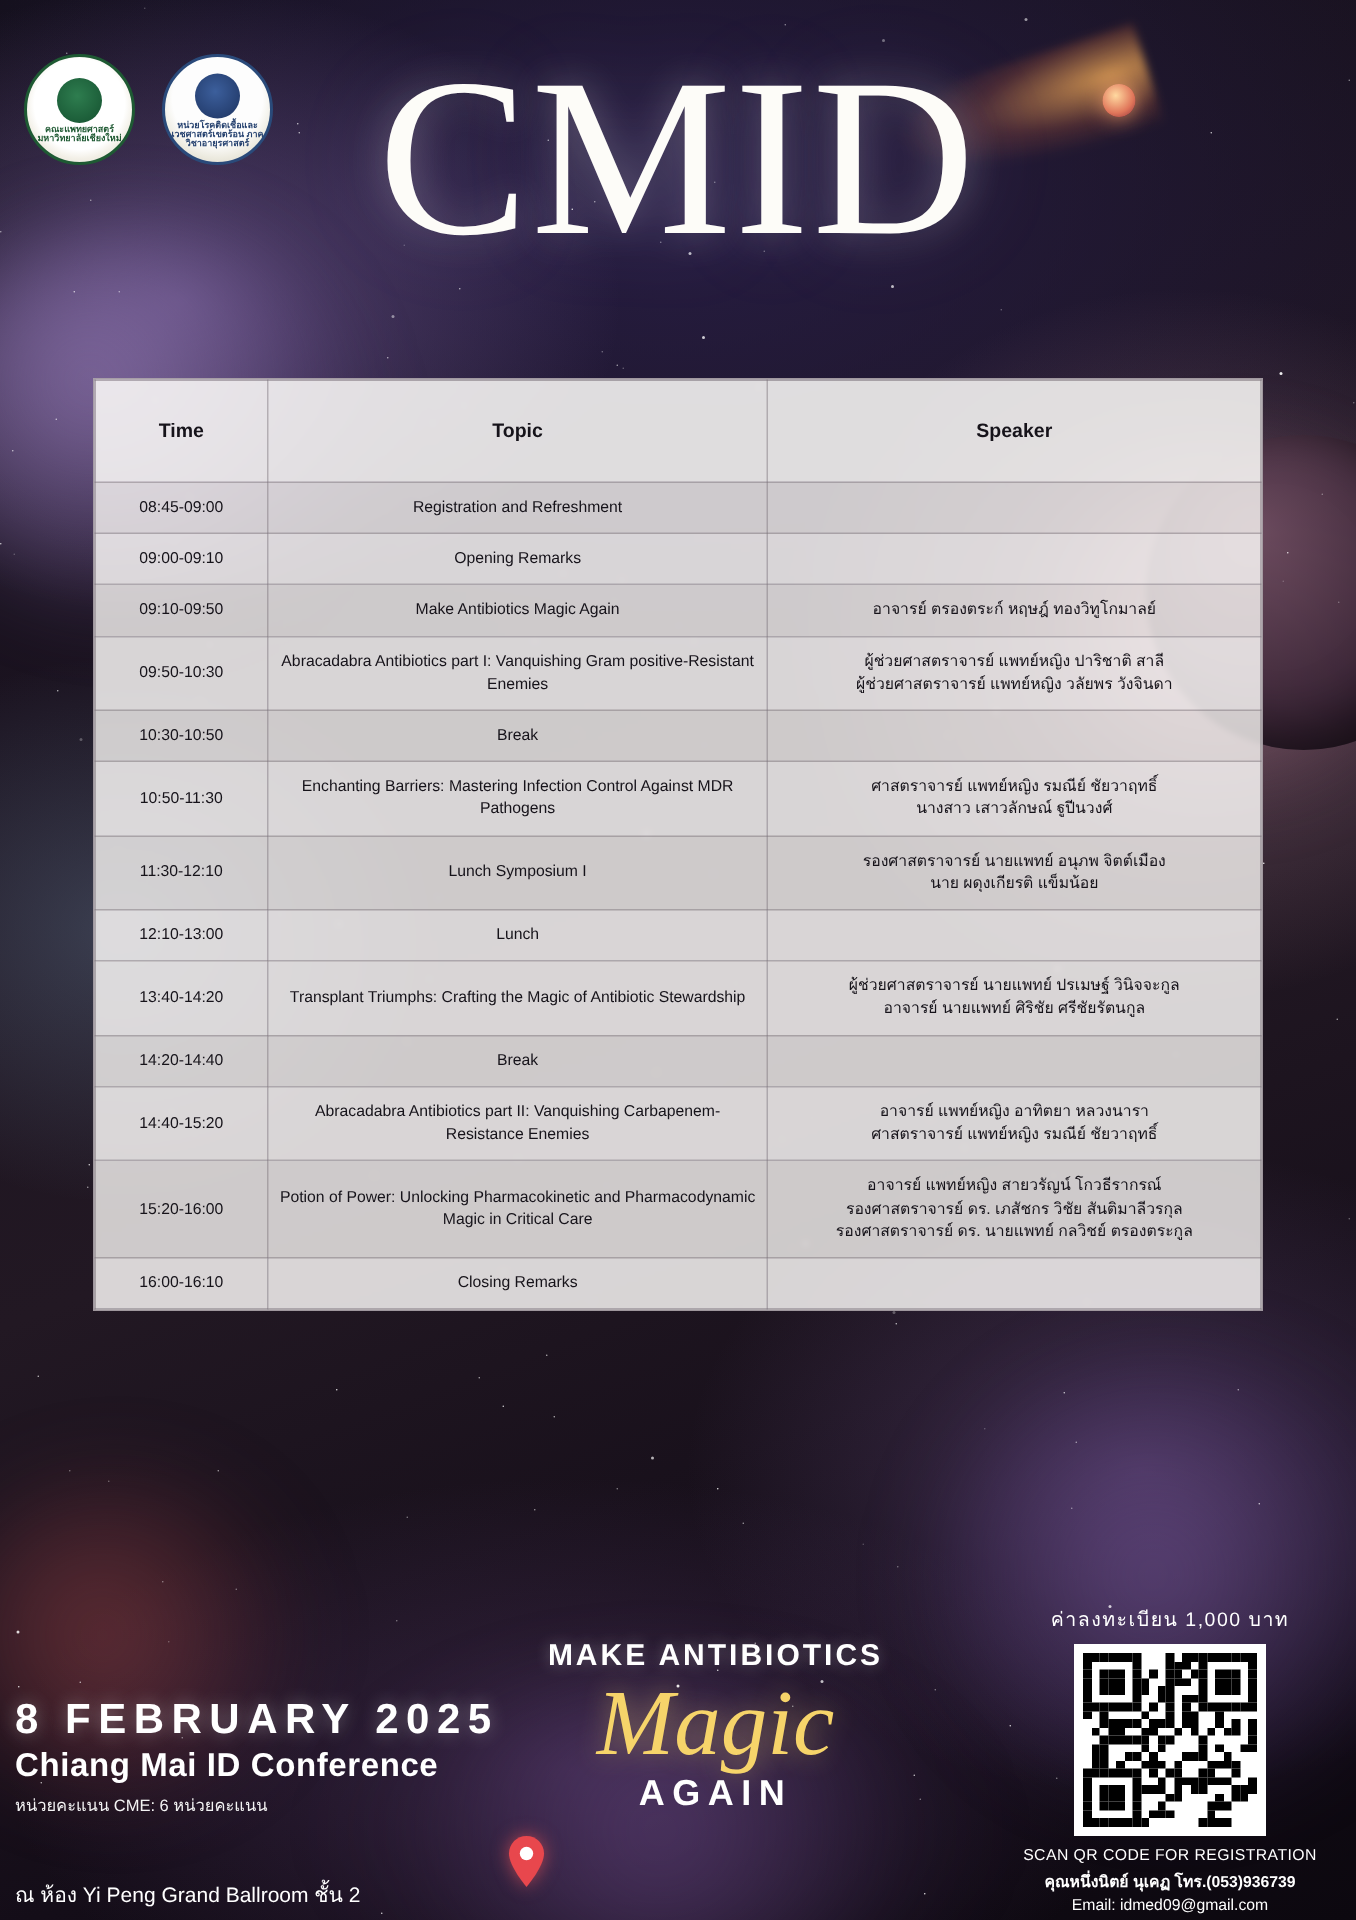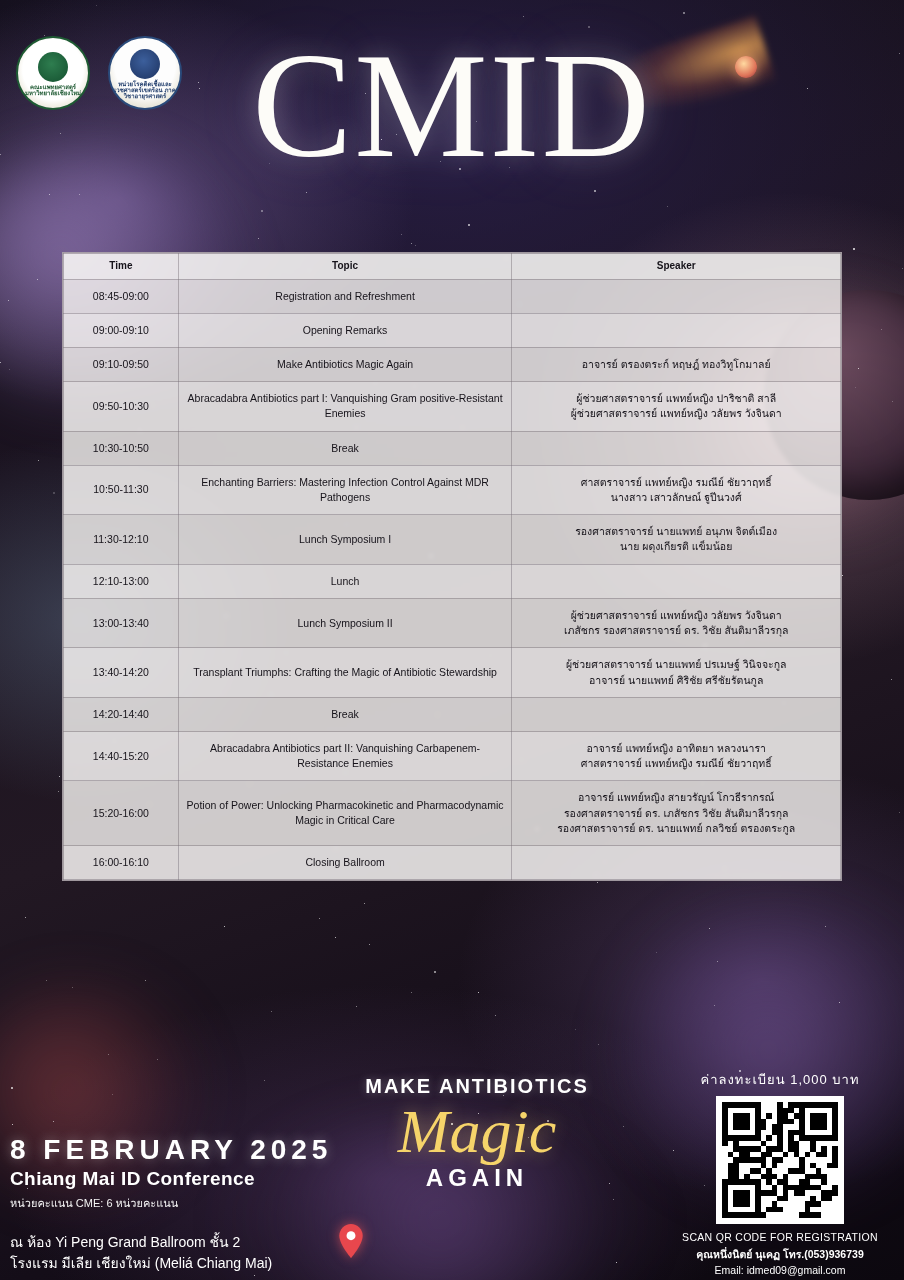--- a/index.html
+++ b/index.html
@@ -89,42 +89,42 @@
   table { width: 100%; border-collapse: collapse; }
   th, td {
     border: 1px solid rgba(120,110,120,0.45);
     color: #16131a;
     font-size: 10.5px;
     text-align: center;
     vertical-align: middle;
     padding: 9px 6px;
     line-height: 1.45;
   }
-  th { font-size: 10px; font-weight: bold; padding: 5px 6px; background: rgba(255,255,255,0.35); }
+  th { font-size: 13px; font-weight: bold; padding: 24px 6px; background: rgba(255,255,255,0.35); }
   td.time { width: 115px; white-space: nowrap; font-size: 10.5px; }
   td.topic { width: 335px; }
   td.speaker { width: 330px; }
   tr.alt td { background: rgba(255,255,255,0.22); }
 
   
   .bottom { position: absolute; left: 0; right: 0; bottom: 0; height: 220px; z-index: 7; }
   .date-block { position: absolute; left: 10px; bottom: 68px; color: #fff; }
   .date-main {
     font-size: 28px; letter-spacing: 5px; font-weight: bold;
     text-shadow: 0 0 12px rgba(255,255,255,0.35);
   }
-  .date-sub { font-size: 19px; font-weight: bold; margin-top: 2px; letter-spacing: 0.4px; }
+  .date-sub { font-size: 22px; font-weight: bold; margin-top: 2px; letter-spacing: 0.4px; }
   .date-cme { font-size: 11px; margin-top: 4px; opacity: 0.95; }
   .venue { position: absolute; left: 10px; bottom: 6px; color: #fff; font-size: 14px; line-height: 1.5; }
   .pin {
     position: absolute; left: 338px; bottom: 22px; width: 26px; height: 34px;
   }
   .pin-svg { filter: drop-shadow(0 0 6px rgba(255,90,90,0.6)); }
 
-  .magic-block { position: absolute; left: 352px; bottom: 88px; width: 250px; text-align: center; color: #fff; }
+  .magic-block { position: absolute; left: 352px; bottom: 70px; width: 250px; text-align: center; color: #fff; }
   .magic-top { font-size: 20px; letter-spacing: 2px; font-weight: bold; text-shadow: 0 0 10px rgba(255,255,255,0.3); }
   .magic-script {
     font-family: "Liberation Serif", serif; font-style: italic;
     font-size: 62px; line-height: 1; color: #f6d46a; margin: 2px 0 0;
     text-shadow: 0 0 18px rgba(246,212,106,0.45);
   }
   .magic-again { font-size: 24px; letter-spacing: 5px; font-weight: bold; margin-top: 2px; }
 
   .reg-block { position: absolute; right: 14px; bottom: 4px; width: 220px; color: #fff; text-align: center; }
   .reg-fee { font-size: 13px; letter-spacing: 1px; margin-bottom: 6px; }
@@ -382,25 +382,20 @@
           <tr>
             <td class="time">11:30-12:10</td>
             <td class="topic">Lunch Symposium I</td>
             <td class="speaker">รองศาสตราจารย์ นายแพทย์ อนุภพ จิตต์เมือง<br>นาย ผดุงเกียรติ แข็มน้อย</td>
           </tr>
           <tr class="alt">
             <td class="time">12:10-13:00</td>
             <td class="topic">Lunch</td>
             <td class="speaker"></td>
           </tr>
-          <tr>
-            <td class="time">13:00-13:40</td>
-            <td class="topic">Lunch Symposium II</td>
-            <td class="speaker">ผู้ช่วยศาสตราจารย์ แพทย์หญิง วลัยพร วังจินดา<br>เภสัชกร รองศาสตราจารย์ ดร. วิชัย สันติมาลีวรกุล</td>
-          </tr>
           <tr class="alt">
             <td class="time">13:40-14:20</td>
             <td class="topic">Transplant Triumphs: Crafting the Magic of Antibiotic Stewardship</td>
             <td class="speaker">ผู้ช่วยศาสตราจารย์ นายแพทย์ ปรเมษฐ์ วินิจจะกูล<br>อาจารย์ นายแพทย์ ศิริชัย ศรีชัยรัตนกูล</td>
           </tr>
           <tr>
             <td class="time">14:20-14:40</td>
             <td class="topic">Break</td>
             <td class="speaker"></td>
           </tr>
@@ -409,38 +404,37 @@
             <td class="topic">Abracadabra Antibiotics part II: Vanquishing Carbapenem-Resistance Enemies</td>
             <td class="speaker">อาจารย์ แพทย์หญิง อาทิตยา หลวงนารา<br>ศาสตราจารย์ แพทย์หญิง รมณีย์ ชัยวาฤทธิ์</td>
           </tr>
           <tr>
             <td class="time">15:20-16:00</td>
             <td class="topic">Potion of Power: Unlocking Pharmacokinetic and Pharmacodynamic Magic in Critical Care</td>
             <td class="speaker">อาจารย์ แพทย์หญิง สายวรัญน์ โกวธีรากรณ์<br>รองศาสตราจารย์ ดร. เภสัชกร วิชัย สันติมาลีวรกุล<br>รองศาสตราจารย์ ดร. นายแพทย์ กลวิชย์ ตรองตระกูล</td>
           </tr>
           <tr class="alt">
             <td class="time">16:00-16:10</td>
-            <td class="topic">Closing Ballroom</td>
+            <td class="topic">Closing Remarks</td>
             <td class="speaker"></td>
           </tr>
         </tbody>
     </table>
   </div>
 
   <div class="bottom">
 
     <div class="date-block">
       <div class="date-main">8 FEBRUARY 2025</div>
       <div class="date-sub">Chiang Mai ID Conference</div>
       <div class="date-cme">หน่วยคะแนน CME: 6 หน่วยคะแนน</div>
     </div>
 
     <div class="venue">
       <div>ณ ห้อง Yi Peng Grand Ballroom ชั้น 2</div>
-      <div>โรงแรม มีเลีย เชียงใหม่ (Meliá Chiang Mai)</div>
     </div>
 
     <div class="pin">
       <svg class="pin-svg" viewBox="0 0 24 32" width="26" height="34" aria-hidden="true">
         <path d="M12 0C5.9 0 1 4.9 1 11c0 8.2 11 21 11 21s11-12.8 11-21C23 4.9 18.1 0 12 0z" fill="#e8474d"></path>
         <circle cx="12" cy="11" r="4.2" fill="#ffffff"></circle>
       </svg>
     </div>
 
     <div class="magic-block">

